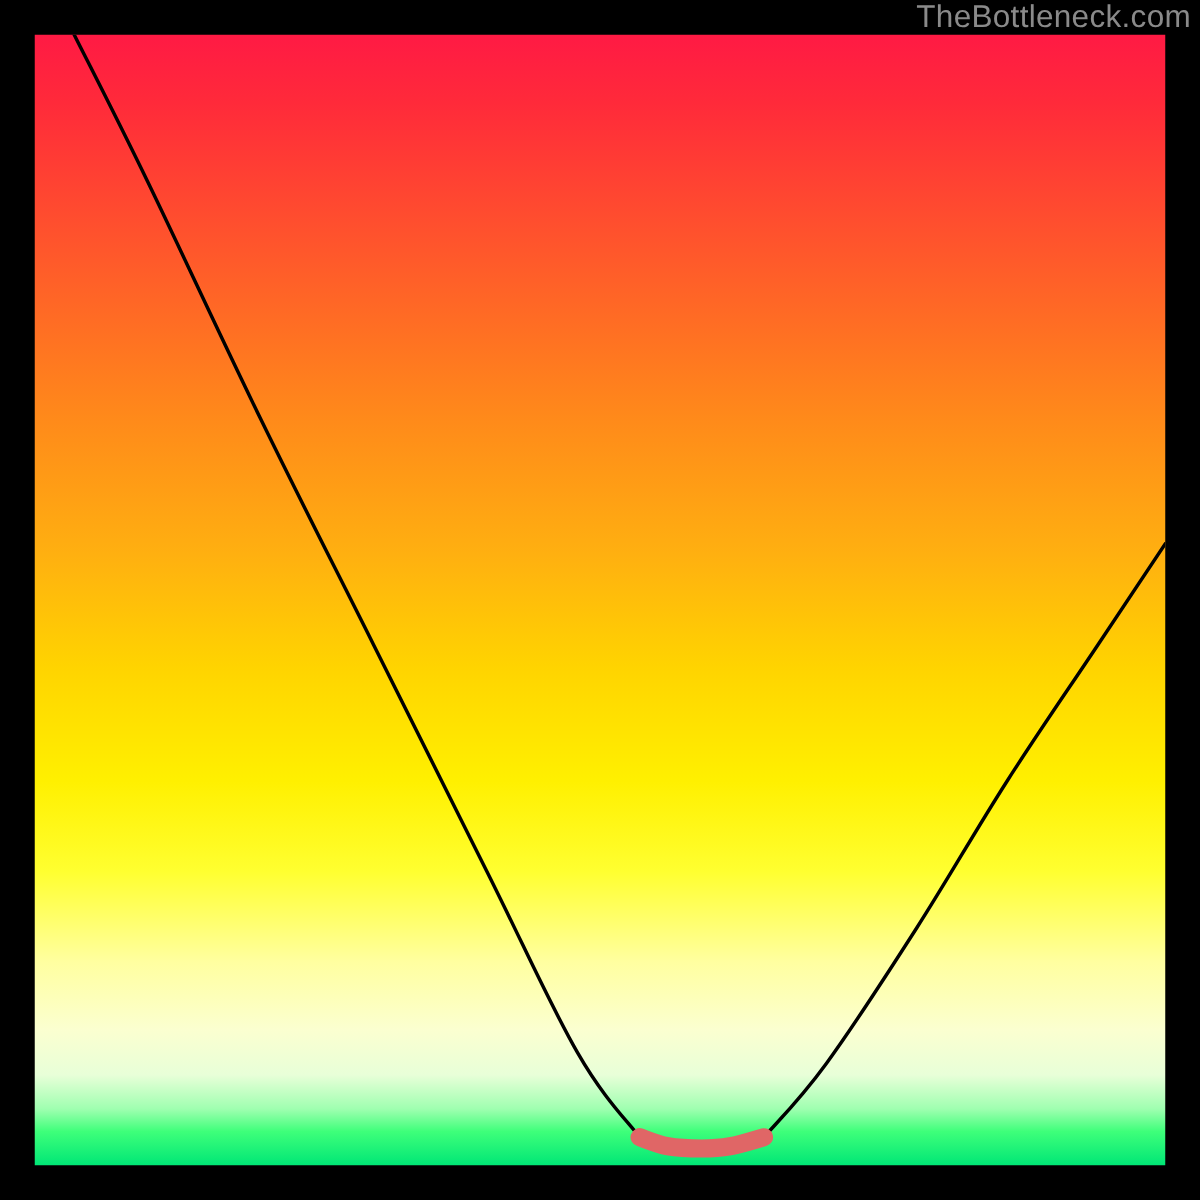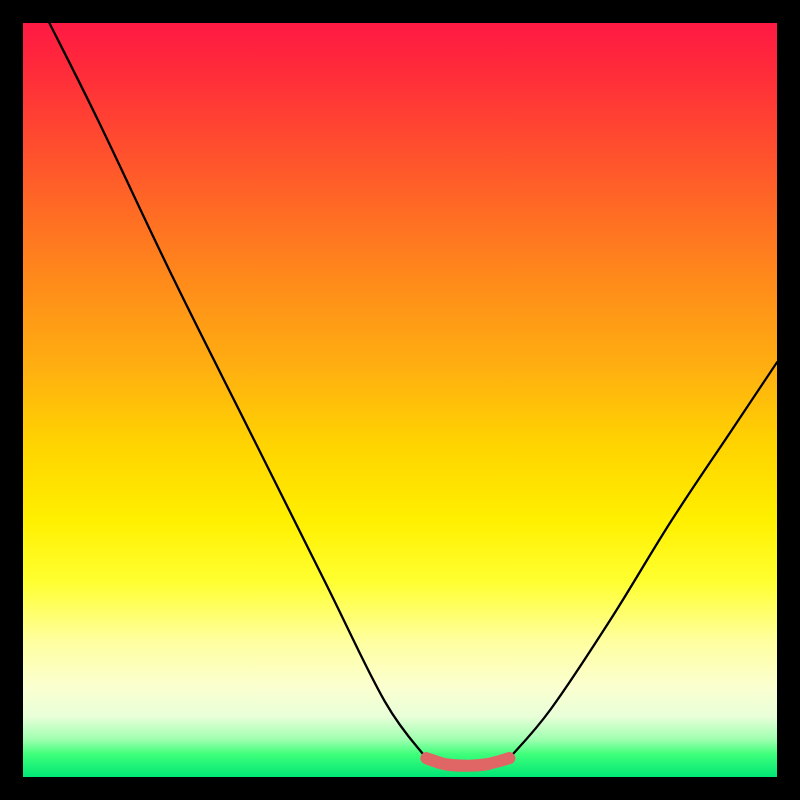--- a/index.html
+++ b/index.html
@@ -67,13 +67,14 @@
 
 <div class="frame">
   <div class="plot">
     <div class="gradient"></div>
     <svg class="curve-svg" viewBox="0 0 754 754" preserveAspectRatio="none">
       <path d="M 26.39 0.00 C 35.21 17.64, 53.01 51.88, 75.40 98.02 C 97.79 144.16, 123.66 200.71, 150.80 256.36 C 177.94 312.01, 199.06 352.87, 226.20 407.16 C 253.34 461.45, 277.17 509.10, 301.60 557.96 C 326.03 606.82, 343.60 646.71, 361.92 678.60 C 380.24 710.49, 395.93 724.97, 403.39 735.15" id="curve-left" fill="none" stroke="#000" stroke-width="2.3" stroke-linecap="round"></path>
       <path d="M 486.33 735.15 C 493.79 726.33, 509.48 711.25, 527.80 686.14 C 546.12 661.03, 566.40 629.59, 588.12 595.66 C 609.84 561.73, 626.72 531.57, 648.44 497.64 C 670.16 463.71, 689.76 435.66, 708.76 407.16 C 727.76 378.66, 745.86 351.51, 754.00 339.30" id="curve-right" fill="none" stroke="#000" stroke-width="2.3" stroke-linecap="round"></path>
       <path d="M 403.39 735.15 C 406.78 736.24, 414.78 739.82, 422.24 741.18 C 429.70 742.54, 437.40 742.69, 444.86 742.69 C 452.32 742.69, 456.25 742.54, 463.71 741.18 C 471.17 739.82, 482.26 736.24, 486.33 735.15" id="flat-bottom" fill="none" stroke="#e06666" stroke-width="12.1" stroke-linecap="round"></path>
     </svg>
   </div>
+  <div class="watermark">TheBottleneck.com</div>
 </div>
 
 </body></html>

